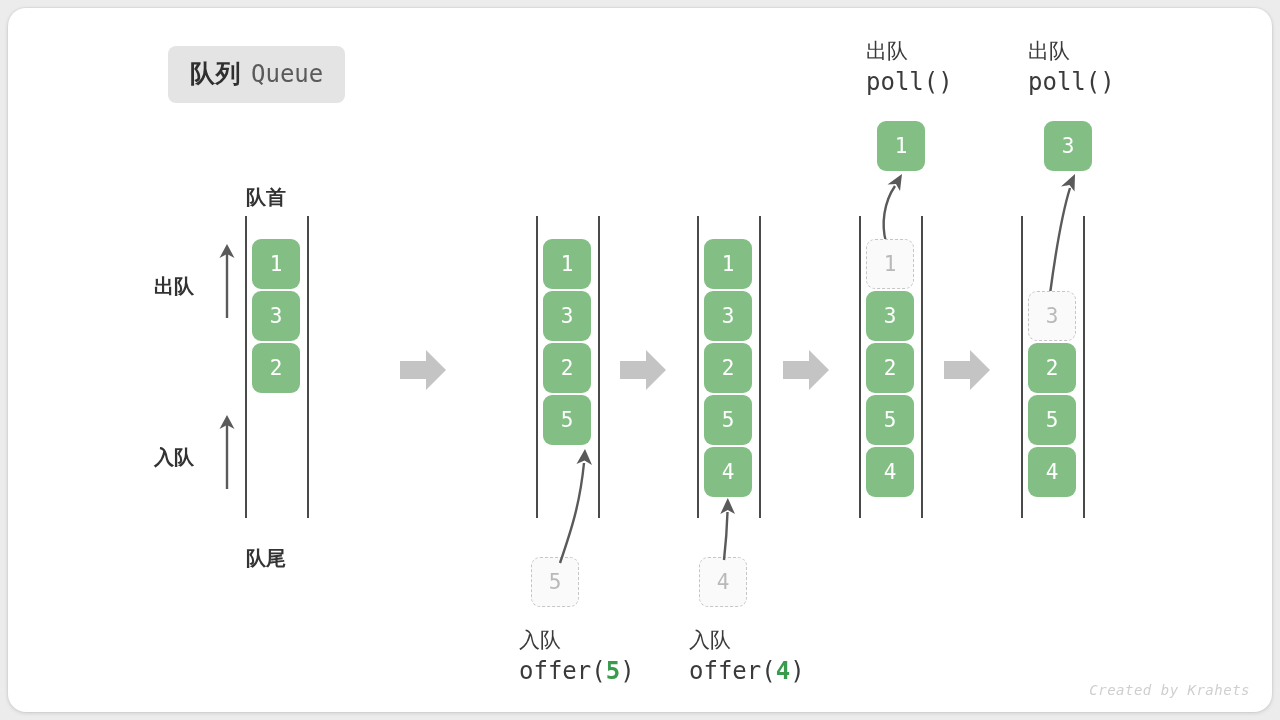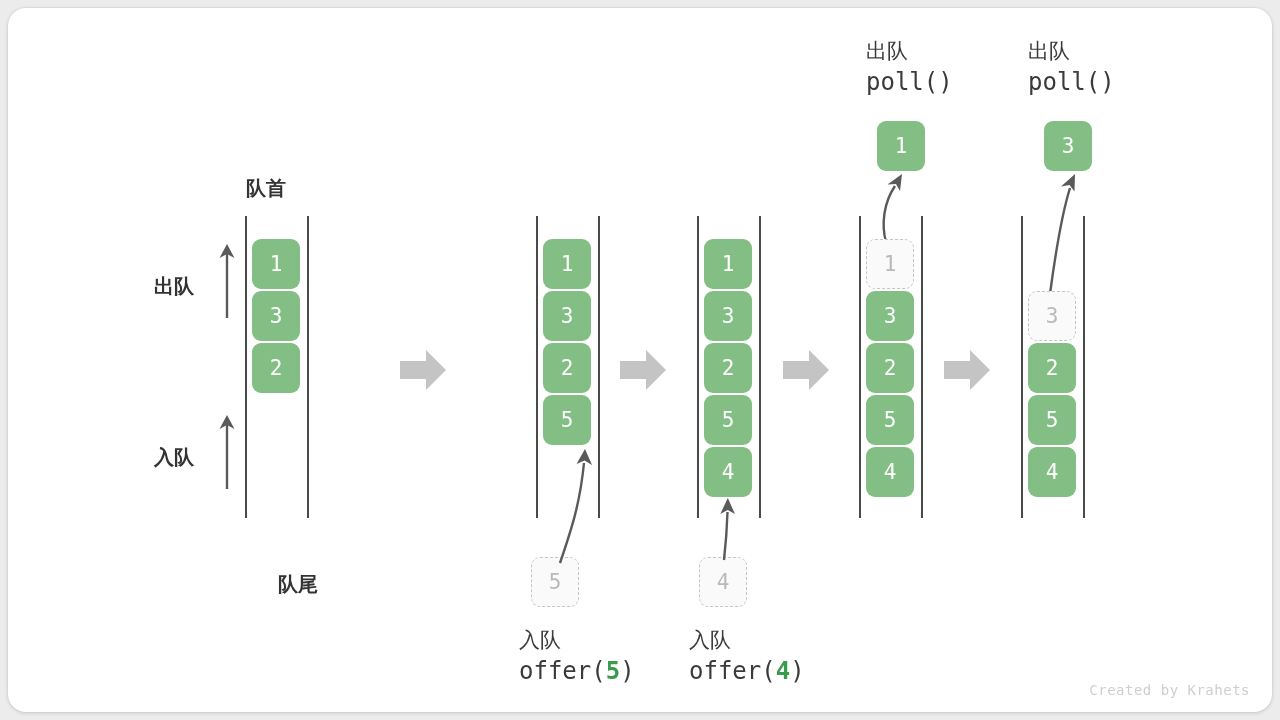--- a/index.html
+++ b/index.html
@@ -70,32 +70,35 @@
   
   .flow-arrow{position:absolute;width:46px;height:40px;}
 
   
   .thin-arrow{position:absolute;}
   .connector{position:absolute;overflow:visible;}
 
   #credit{
     position:absolute;right:22px;bottom:14px;
     font-family:"DejaVu Sans Mono","Liberation Mono",monospace;
-    font-size:14px;color:#cfcfcf;letter-spacing:.5px;white-space:nowrap;
+    font-size:14px;color:#cfcfcf;letter-spacing:.5px;white-space:nowrap;font-style:italic;
   }
 </style>
 </head>
 <body>
 
 <div id="card">
   <div class="stage">
 
-
-    <div class="cn-label" style="left:238px;top:167px;">队首</div>
-    <div class="cn-label" style="left:238px;top:563px;margin-left:32px;">队尾</div>
+    <div id="title-badge">
+      <span class="cn">队列</span><span class="en">Queue</span>
+    </div>
+
+    <div class="cn-label" style="left:238px;top:176px;">队首</div>
+    <div class="cn-label" style="left:238px;top:537px;">队尾</div>
 
     <div class="cn-label" style="left:146px;top:265px;">出队</div>
     <svg class="thin-arrow" style="left:206px;top:232px;" width="26" height="80" viewBox="0 0 26 80">
       <line x1="13" y1="78" x2="13" y2="14" stroke="#5a5a5a" stroke-width="2.4"></line>
       <path d="M13 4 L20.5 18 L13 14 L5.5 18 Z" fill="#5a5a5a"></path>
     </svg>
 
     <div class="cn-label" style="left:146px;top:436px;">入队</div>
     <svg class="thin-arrow" style="left:206px;top:403px;" width="26" height="80" viewBox="0 0 26 80">
       <line x1="13" y1="78" x2="13" y2="14" stroke="#5a5a5a" stroke-width="2.4"></line>

